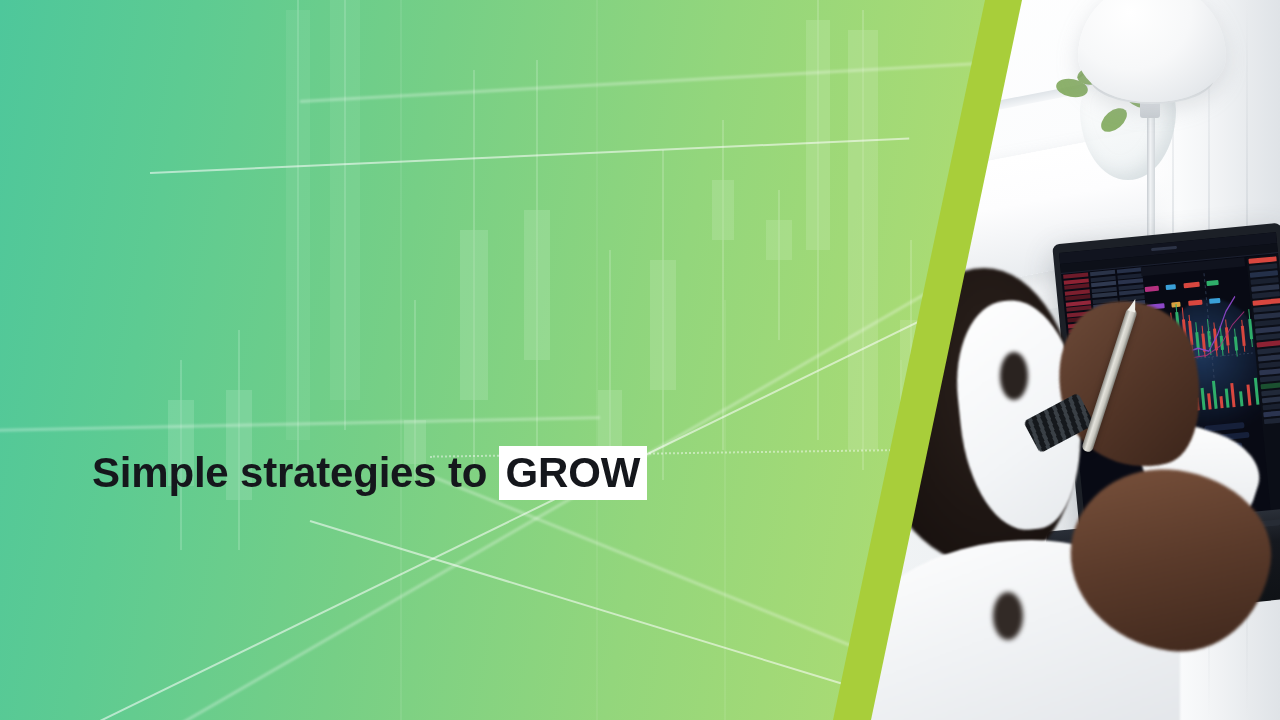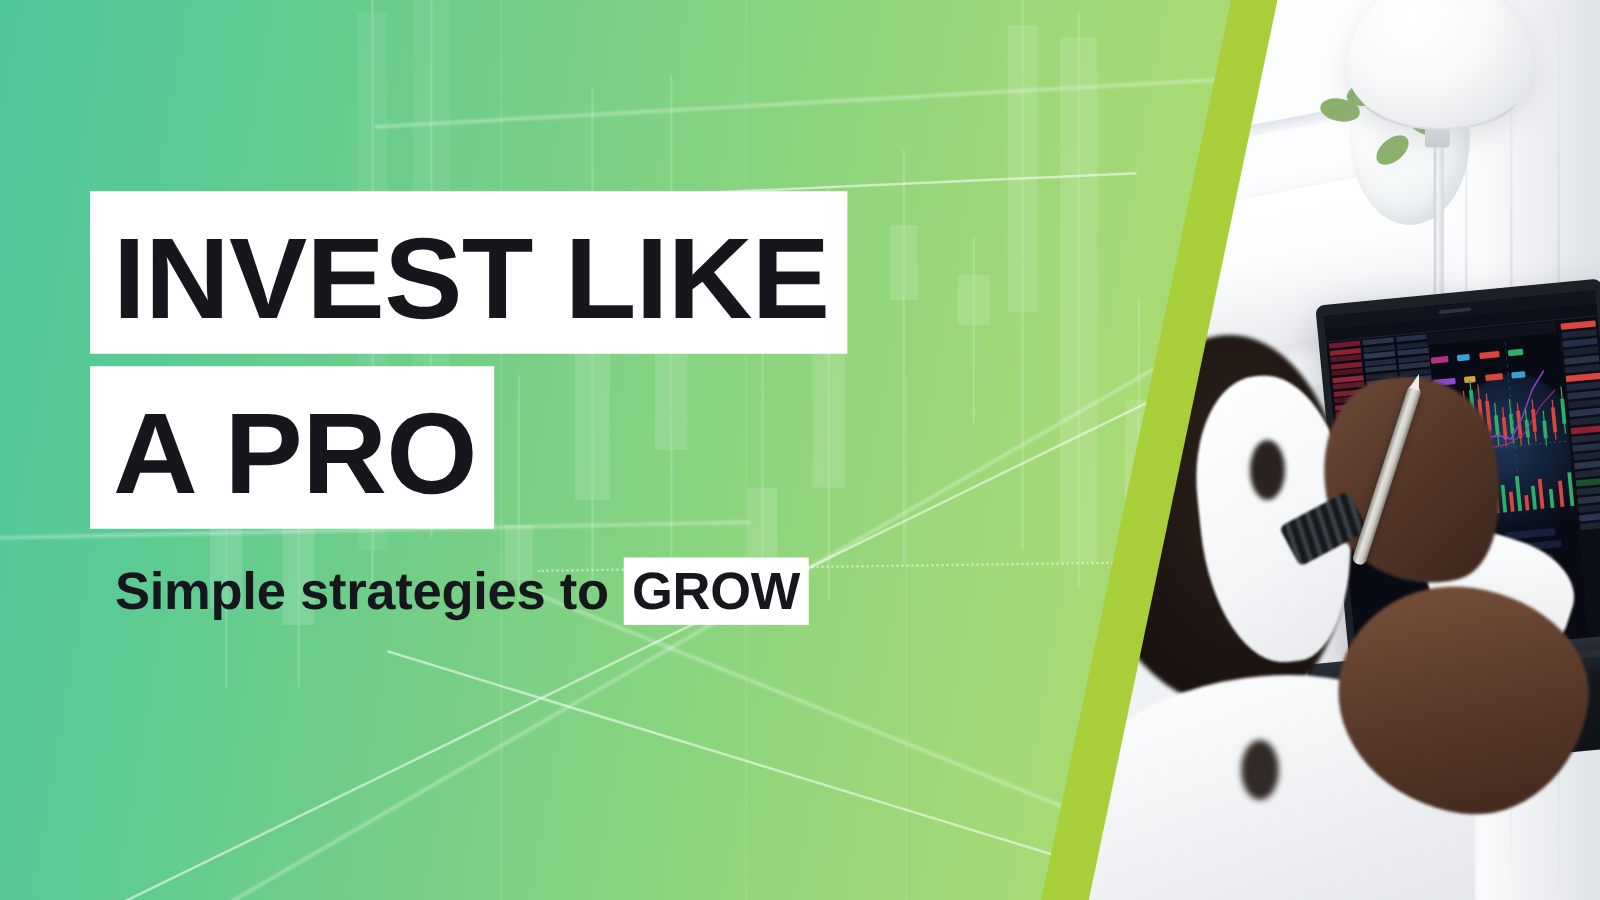--- a/index.html
+++ b/index.html
@@ -672,22 +672,18 @@
     <div class="trend" style="left:150px;top:172px;width:760px;transform:rotate(-2.6deg)"></div>
     <div class="trend soft" style="left:-60px;top:430px;width:660px;transform:rotate(-1.2deg)"></div>
     <div class="trend" style="left:100px;top:720px;width:980px;transform:rotate(-26deg)"></div>
     <div class="trend soft" style="left:150px;top:740px;width:900px;transform:rotate(-30deg)"></div>
     <div class="trend" style="left:310px;top:520px;width:700px;transform:rotate(17deg)"></div>
     <div class="trend soft" style="left:420px;top:470px;width:600px;transform:rotate(22deg)"></div>
 
     <div class="dotline" style="left:430px;top:452px;width:520px;transform:rotate(-0.8deg)"></div>
   </div>
 
-  <div class="title-wrap">
-    <span class="title-line">INVEST LIKE</span>
-    <span class="title-line">A PRO</span>
-  </div>
 
   <div class="subtitle">
     <span>Simple strategies to </span><span class="hl">GROW</span><br>
   </div>
 
 </div>
 
 </body></html>

